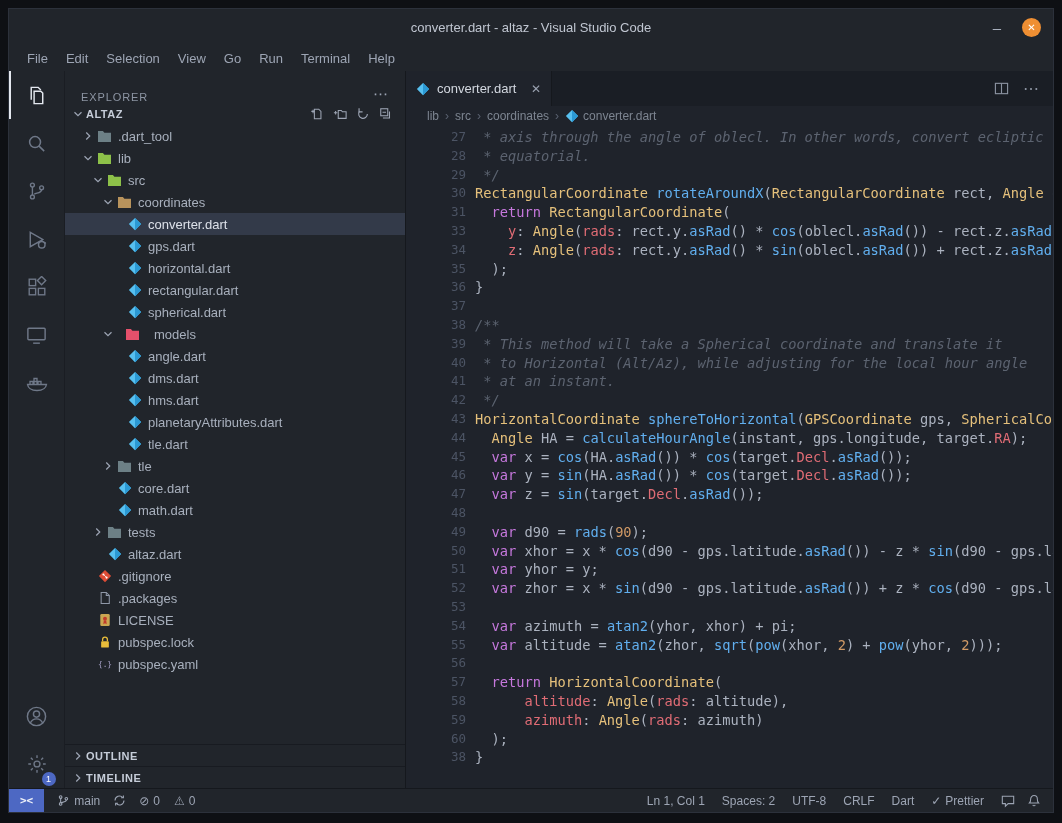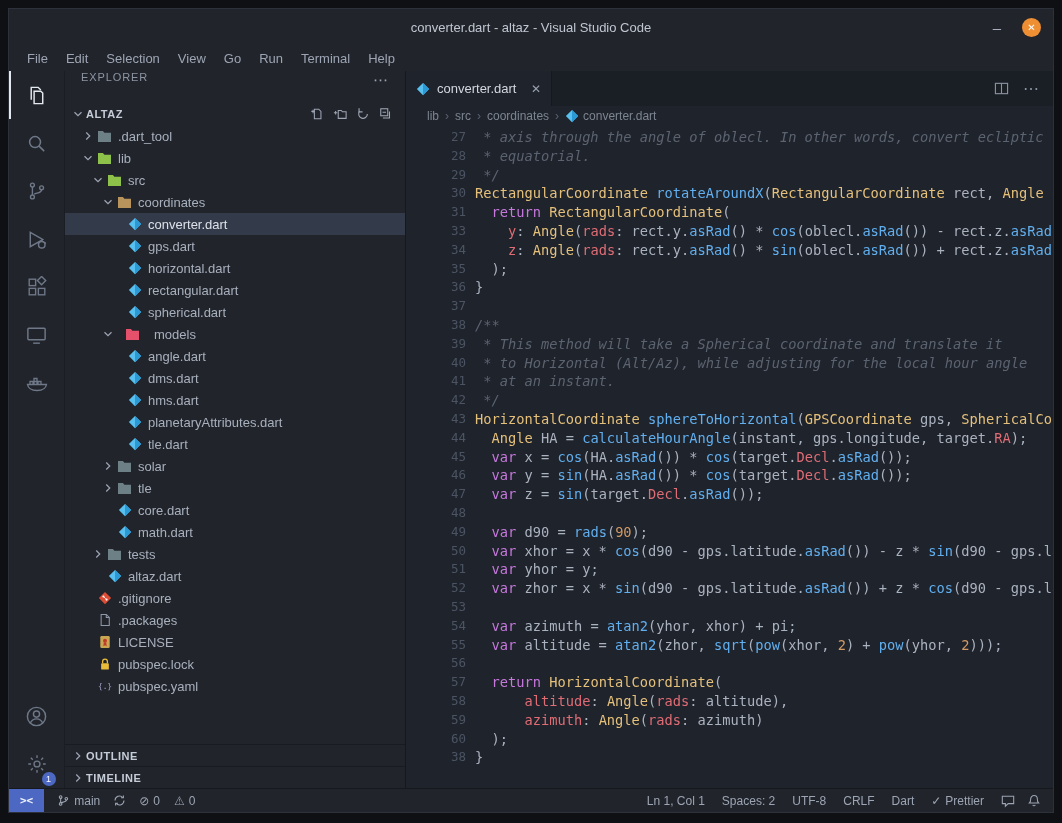--- a/index.html
+++ b/index.html
@@ -28,21 +28,21 @@
   .act-icon { width:56px; height:48px; display:flex; align-items:center; justify-content:center;
               color:#6f7888; position:relative; }
   .act-icon.active { color:#e4e8ef; box-shadow: inset 2px 0 0 #e4e8ef; }
   .act-spacer { flex:1; }
   .badge { position:absolute; right:9px; bottom:2px; width:14px; height:14px; border-radius:50%;
            background:#4d68c3; color:#fff; font-size:9px; display:flex; align-items:center; justify-content:center; }
 
   
   .sidebar { width:341px; flex:0 0 auto; display:flex; flex-direction:column; background:#21252b;
              border-right:1px solid #15181d; min-height:0; }
-  .sb-header { height:32px; flex:0 0 auto; display:flex; align-items:flex-start; padding:0 16px;
+  .sb-header { height:32px; flex:0 0 auto; display:flex; align-items:flex-end; padding:0 16px;
                font-size:11px; letter-spacing:.9px; color:#8d95a3; }
   .sb-header .more { margin-left:auto; font-size:15px; color:#9da5b4; }
   .section-header { height:22px; flex:0 0 auto; display:flex; align-items:center; font-size:11px; font-weight:bold;
                     letter-spacing:.5px; color:#c6cdd9; padding-left:4px; }
   .section-header.bordered { border-top:1px solid #181b21; }
   .sb-actions { margin-left:auto; display:flex; gap:9px; padding-right:12px; color:#9da5b4; }
   .sb-actions span { display:inline-flex; }
   .tree { flex:0 0 auto; overflow:hidden; }
   .tree-row { height:22px; display:flex; align-items:center; font-size:13px; color:#a8b0bd;
               white-space:nowrap; cursor:pointer; }
@@ -389,33 +389,20 @@
           </div>
           <div class="tree-row" style="padding-left: 44px;">
             <span class="tw"></span>
             <span class="tw">
               <svg width="14" height="14" viewBox="0 0 16 16">
                 <path d="M8 1l7 7-7 7-7-7z" fill="#57c0f0"></path>
                 <path d="M8 1l7 7-7 7z" fill="#2b99d4"></path>
               </svg>
             </span>
             <span class="tlabel">tle.dart</span>
-          </div>
-          <div class="tree-row" style="padding-left: 34px;">
-            <span class="tw">
-              <svg width="14" height="14" viewBox="0 0 16 16" fill="none" stroke="#9da5b4" stroke-width="1.4">
-                <path d="M6 4l4 4-4 4"></path>
-              </svg>
-            </span>
-            <span class="tw">
-              <svg width="15" height="13" viewBox="0 0 16 14">
-                <path d="M1 1h5.3l1.6 2H15v10H1z" fill="#6d8086"></path>
-              </svg>
-            </span>
-            <span class="tlabel">solar</span>
           </div>
           <div class="tree-row" style="padding-left: 34px;">
             <span class="tw">
               <svg width="14" height="14" viewBox="0 0 16 16" fill="none" stroke="#9da5b4" stroke-width="1.4">
                 <path d="M6 4l4 4-4 4"></path>
               </svg>
             </span>
             <span class="tw">
               <svg width="15" height="13" viewBox="0 0 16 14">
                 <path d="M1 1h5.3l1.6 2H15v10H1z" fill="#6d8086"></path>

